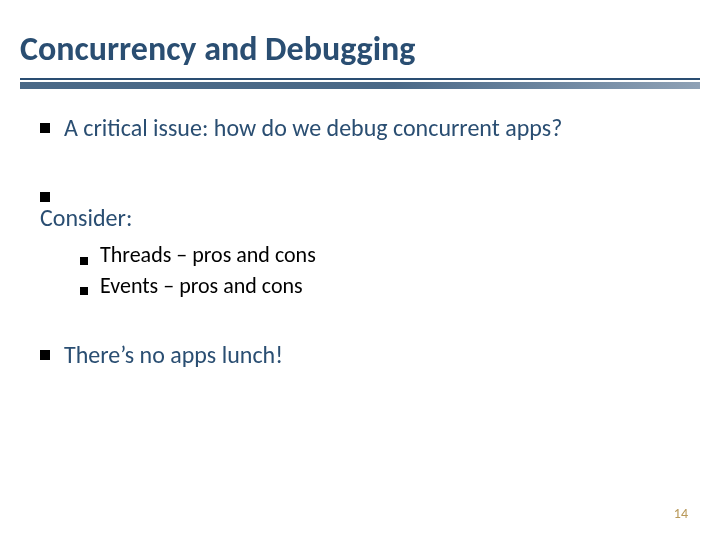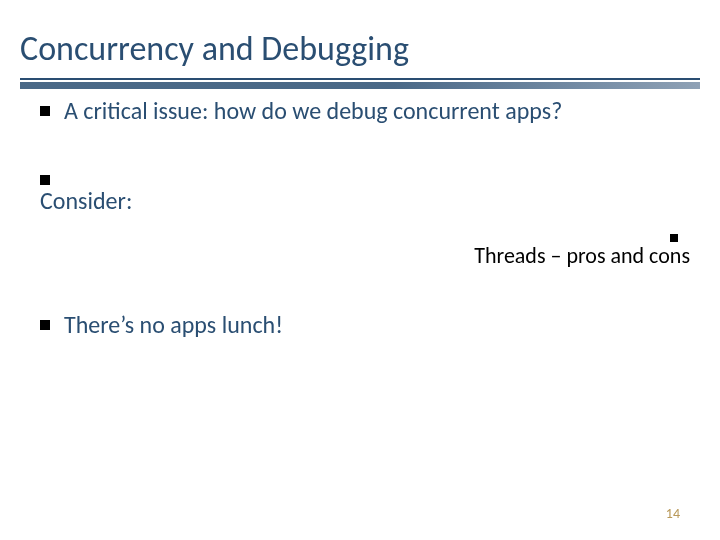--- a/index.html
+++ b/index.html
@@ -16,21 +16,21 @@
     width: 720px;
     height: 540px;
     position: relative;
     box-sizing: border-box;
   }
   .title {
     position: absolute;
     top: 28px;
     left: 20px;
     font-size: 34px;
-    font-weight: normal;
+    font-weight: bold;
     color: #2a4e72;
     letter-spacing: 0px;
   }
   .rule {
     position: absolute;
     top: 78px;
     left: 20px;
     right: 20px;
     height: 0;
     border-top: 2px solid #2a4e72;
@@ -39,21 +39,21 @@
     position: absolute;
     top: 82px;
     left: 20px;
     right: 20px;
     height: 7px;
     background: linear-gradient(to right, #2a4e72 0%, #2a4e72 55%, #7b91a9 100%);
     opacity: 0.85;
   }
   .content {
     position: absolute;
-    top: 95px;
+    top: 112px;
     left: 40px;
     right: 30px;
     font-size: 24px;
     color: #2a4e72;
     line-height: 1.3;
   }
   .b1 {
     display: flex;
     align-items: flex-start;
     margin-bottom: 38px;
@@ -68,36 +68,35 @@
     flex: 0 0 auto;
   }
   .b1 .text { flex: 1 1 auto; }
   .b2list {
     margin: 4px 0 38px 40px;
     color: #000;
     font-size: 22px;
   }
   .b2 {
     display: flex;
-    align-items: flex-end;
+    align-items: center;
     margin-bottom: 2px;
-    flex-direction: column;
   }
   .b2 .marker {
     width: 8px;
     height: 8px;
     background: #000;
     margin-top: 10px;
     margin-right: 12px;
     flex: 0 0 auto;
   }
   .pagenum {
     position: absolute;
     bottom: 18px;
-    right: 40px;
+    right: 32px;
     font-size: 14px;
     color: #b9995a;
   }
 </style>
 </head>
 <body>
 
 <div class="slide">
 
   <div class="title">Concurrency and Debugging</div>
@@ -113,20 +112,24 @@
 
     <div class="b1 tight">
       <div class="marker"></div>
       <div class="text">Consider:</div>
     </div>
     <div class="b2list">
       <div class="b2">
         <div class="marker"></div>
         <div>Threads – pros and cons</div>
       </div>
+      <div class="b2">
+        <div class="marker"></div>
+        <div>Events – pros and cons</div>
+      </div>
     </div>
 
     <div class="b1">
       <div class="marker"></div>
       <div class="text">There’s no apps lunch!</div>
     </div>
 
   </div>
 
   <div class="pagenum">14</div>

